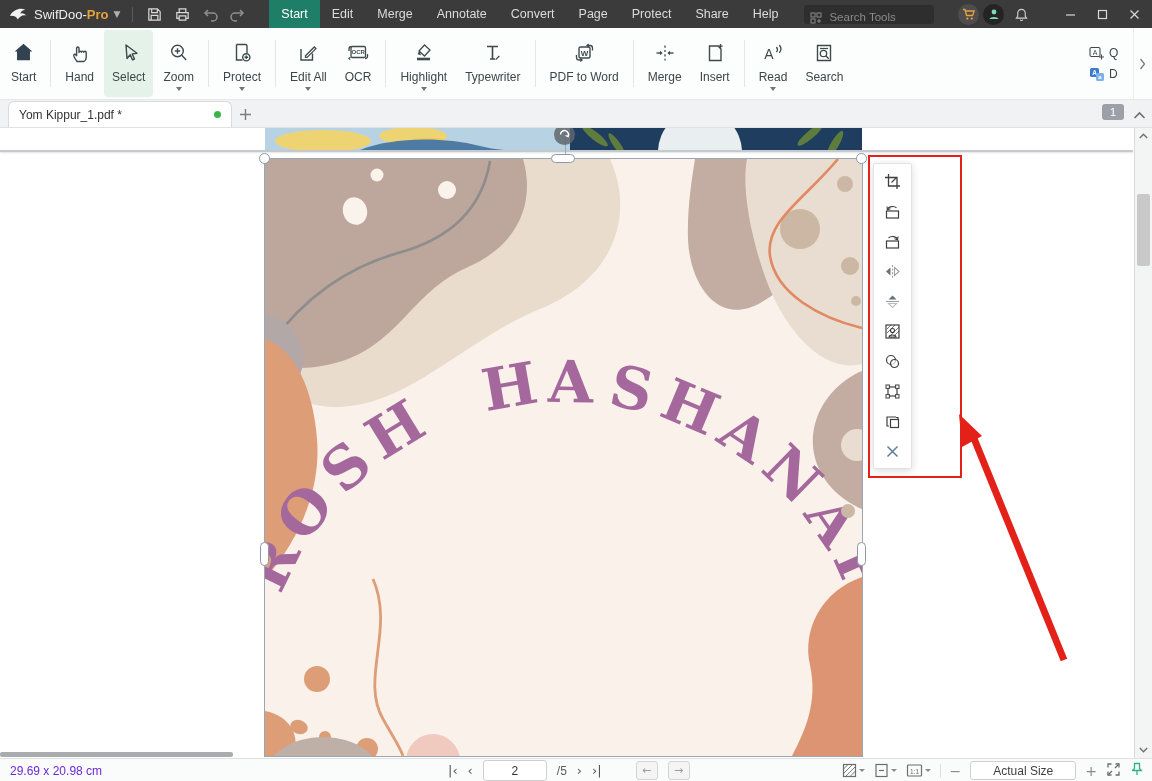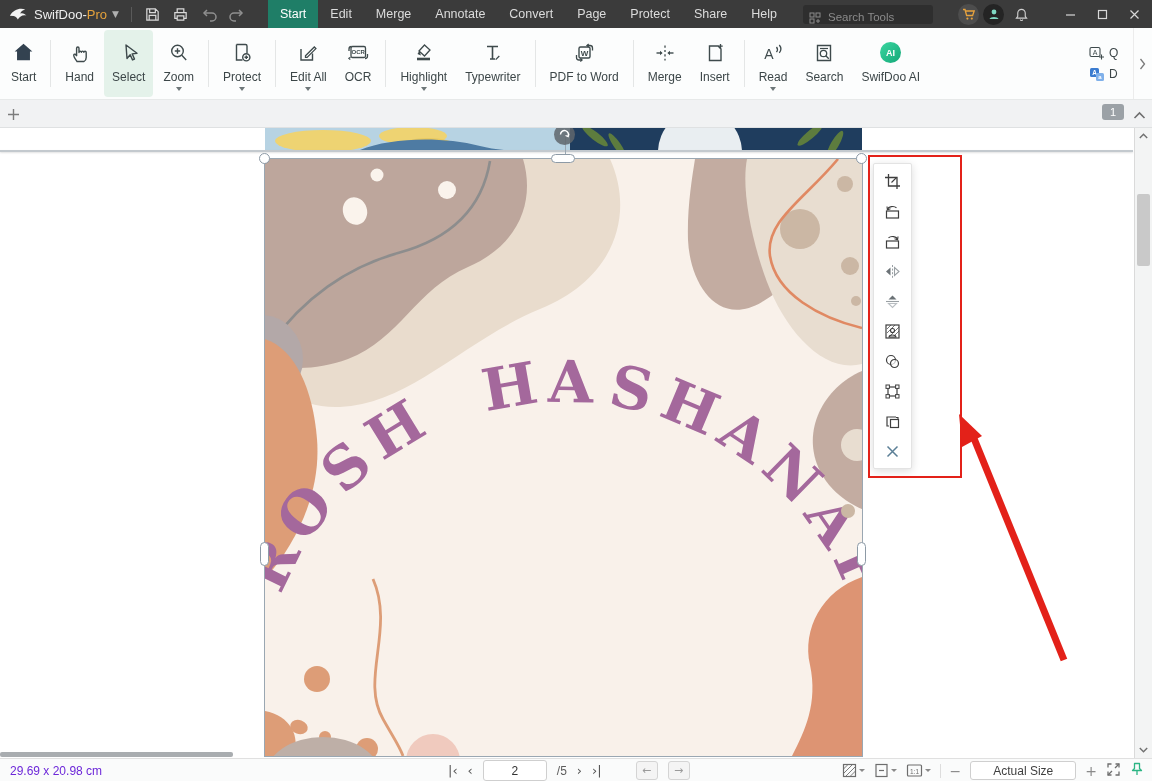--- a/index.html
+++ b/index.html
@@ -6,21 +6,21 @@
   body{width:1152px;height:781px;overflow:hidden;background:#fff;
        font-family:"Liberation Sans",sans-serif;-webkit-font-smoothing:antialiased}
   .uni{font-family:"DejaVu Sans",sans-serif}
   .app{position:relative;width:1152px;height:781px}
 
   
   .titlebar{height:28px;background:#3b3b3b;display:flex;align-items:center;color:#e2e2e2;font-size:12.5px}
   .tb-left{display:flex;align-items:center;padding-left:8px;gap:2px}
   .logo{width:20px;height:18px;margin-right:4px}
   .appname{font-size:13px;color:#efefef;white-space:nowrap}
-  .appname b{color:#e5a23b;font-weight:normal}
+  .appname b{color:#e5a23b;font-weight:bold}
   .tb-caret{color:#b0b0b0;font-size:9px;margin:0 4px 0 3px}
   .tb-vsep{width:1px;height:15px;background:#5a5a5a;margin:0 6px}
   .tb-icon{width:26px;height:24px;display:flex;align-items:center;justify-content:center}
   .menubar{display:flex;margin-left:18px;height:28px}
   .menu-item{padding:0 12px;line-height:28px;color:#dcdcdc;cursor:default;white-space:nowrap}
   .menu-item.active{background:#1f7e67;color:#fff}
   .tb-search{margin-left:14px;width:118px;height:19px;background:#2e2e2e;border-radius:3px;
              display:flex;align-items:flex-end;padding:0 6px;gap:5px}
   .tb-search input{background:transparent;border:none;outline:none;color:#bbb;font-size:11.5px;width:84px}
   .tb-search input::placeholder{color:#8b8b8b}
@@ -361,35 +361,20 @@
         <svg width="24" height="24" viewBox="0 0 24 24">
             <path d="M5.5 4.5h13v15h-13z" fill="none" stroke="#3e4a4c" stroke-width="1.4"></path>
             <path d="M8 7.5h8" stroke="#3e4a4c" stroke-width="1.2"></path>
             <circle cx="11.5" cy="12.5" r="3.2" fill="none" stroke="#3e4a4c" stroke-width="1.3"></circle>
             <path d="M13.8 14.8l3 3" stroke="#3e4a4c" stroke-width="1.3"></path>
           </svg>
       </span>
       <span class="rlabel">Search</span>
     </div>
 
-    <div class="ritem">
-      <span class="ricon">
-        <svg width="25" height="25" viewBox="0 0 25 25">
-          <defs>
-              <linearGradient id="aig" x1="0" y1="0" x2="1" y2="1">
-                <stop offset="0" stop-color="#3bd6a0"></stop>
-                <stop offset="1" stop-color="#14a878"></stop>
-              </linearGradient>
-            </defs>
-          <circle cx="12.5" cy="12.5" r="10.5" fill="url(#aig)"></circle>
-          <text x="12.5" y="16" font-size="9" font-weight="bold" text-anchor="middle" fill="#fff" font-family="Liberation Sans, sans-serif">AI</text>
-        </svg>
-      </span>
-      <span class="rlabel">SwifDoo AI</span>
-    </div>
 
     <div class="roverflow">
       <div class="rovcol">
         <div class="rovrow">
           <svg width="16" height="15" viewBox="0 0 16 15">
               <rect x="1" y="1.5" width="10" height="9" rx="1.5" fill="none" stroke="#3e4a4c" stroke-width="1.1"></rect>
               <text x="6" y="8.8" font-size="7" text-anchor="middle" fill="#3e4a4c" font-family="Liberation Sans, sans-serif">A</text>
               <path d="M12.5 8.5v5M10 11h5" stroke="#3e4a4c" stroke-width="1.1"></path>
             </svg>
           <span>Q</span>
@@ -406,20 +391,24 @@
       </div>
       <div class="rexpand">
         <svg width="7" height="12" viewBox="0 0 7 12">
             <path d="M1.5 1l4 5-4 5" fill="none" stroke="#7a7a7a" stroke-width="1.3"></path>
           </svg>
       </div>
     </div>
   </div>
 
   <div class="tabbar">
+    <div class="doc-tab">
+      <span class="ttl">Yom Kippur_1.pdf *</span>
+      <span class="tab-dot"></span>
+    </div>
     <div class="tab-add">
       <svg width="13" height="13" viewBox="0 0 13 13">
           <path d="M6.5 1v11M1 6.5h11" stroke="#7c7c7c" stroke-width="1.4"></path>
         </svg>
     </div>
     <span class="page-badge">1</span>
     <span class="tab-chevron">
       <svg width="13" height="9" viewBox="0 0 13 9">
           <path d="M1.5 7l5-5 5 5" fill="none" stroke="#6e6e6e" stroke-width="1.6"></path>
         </svg>

